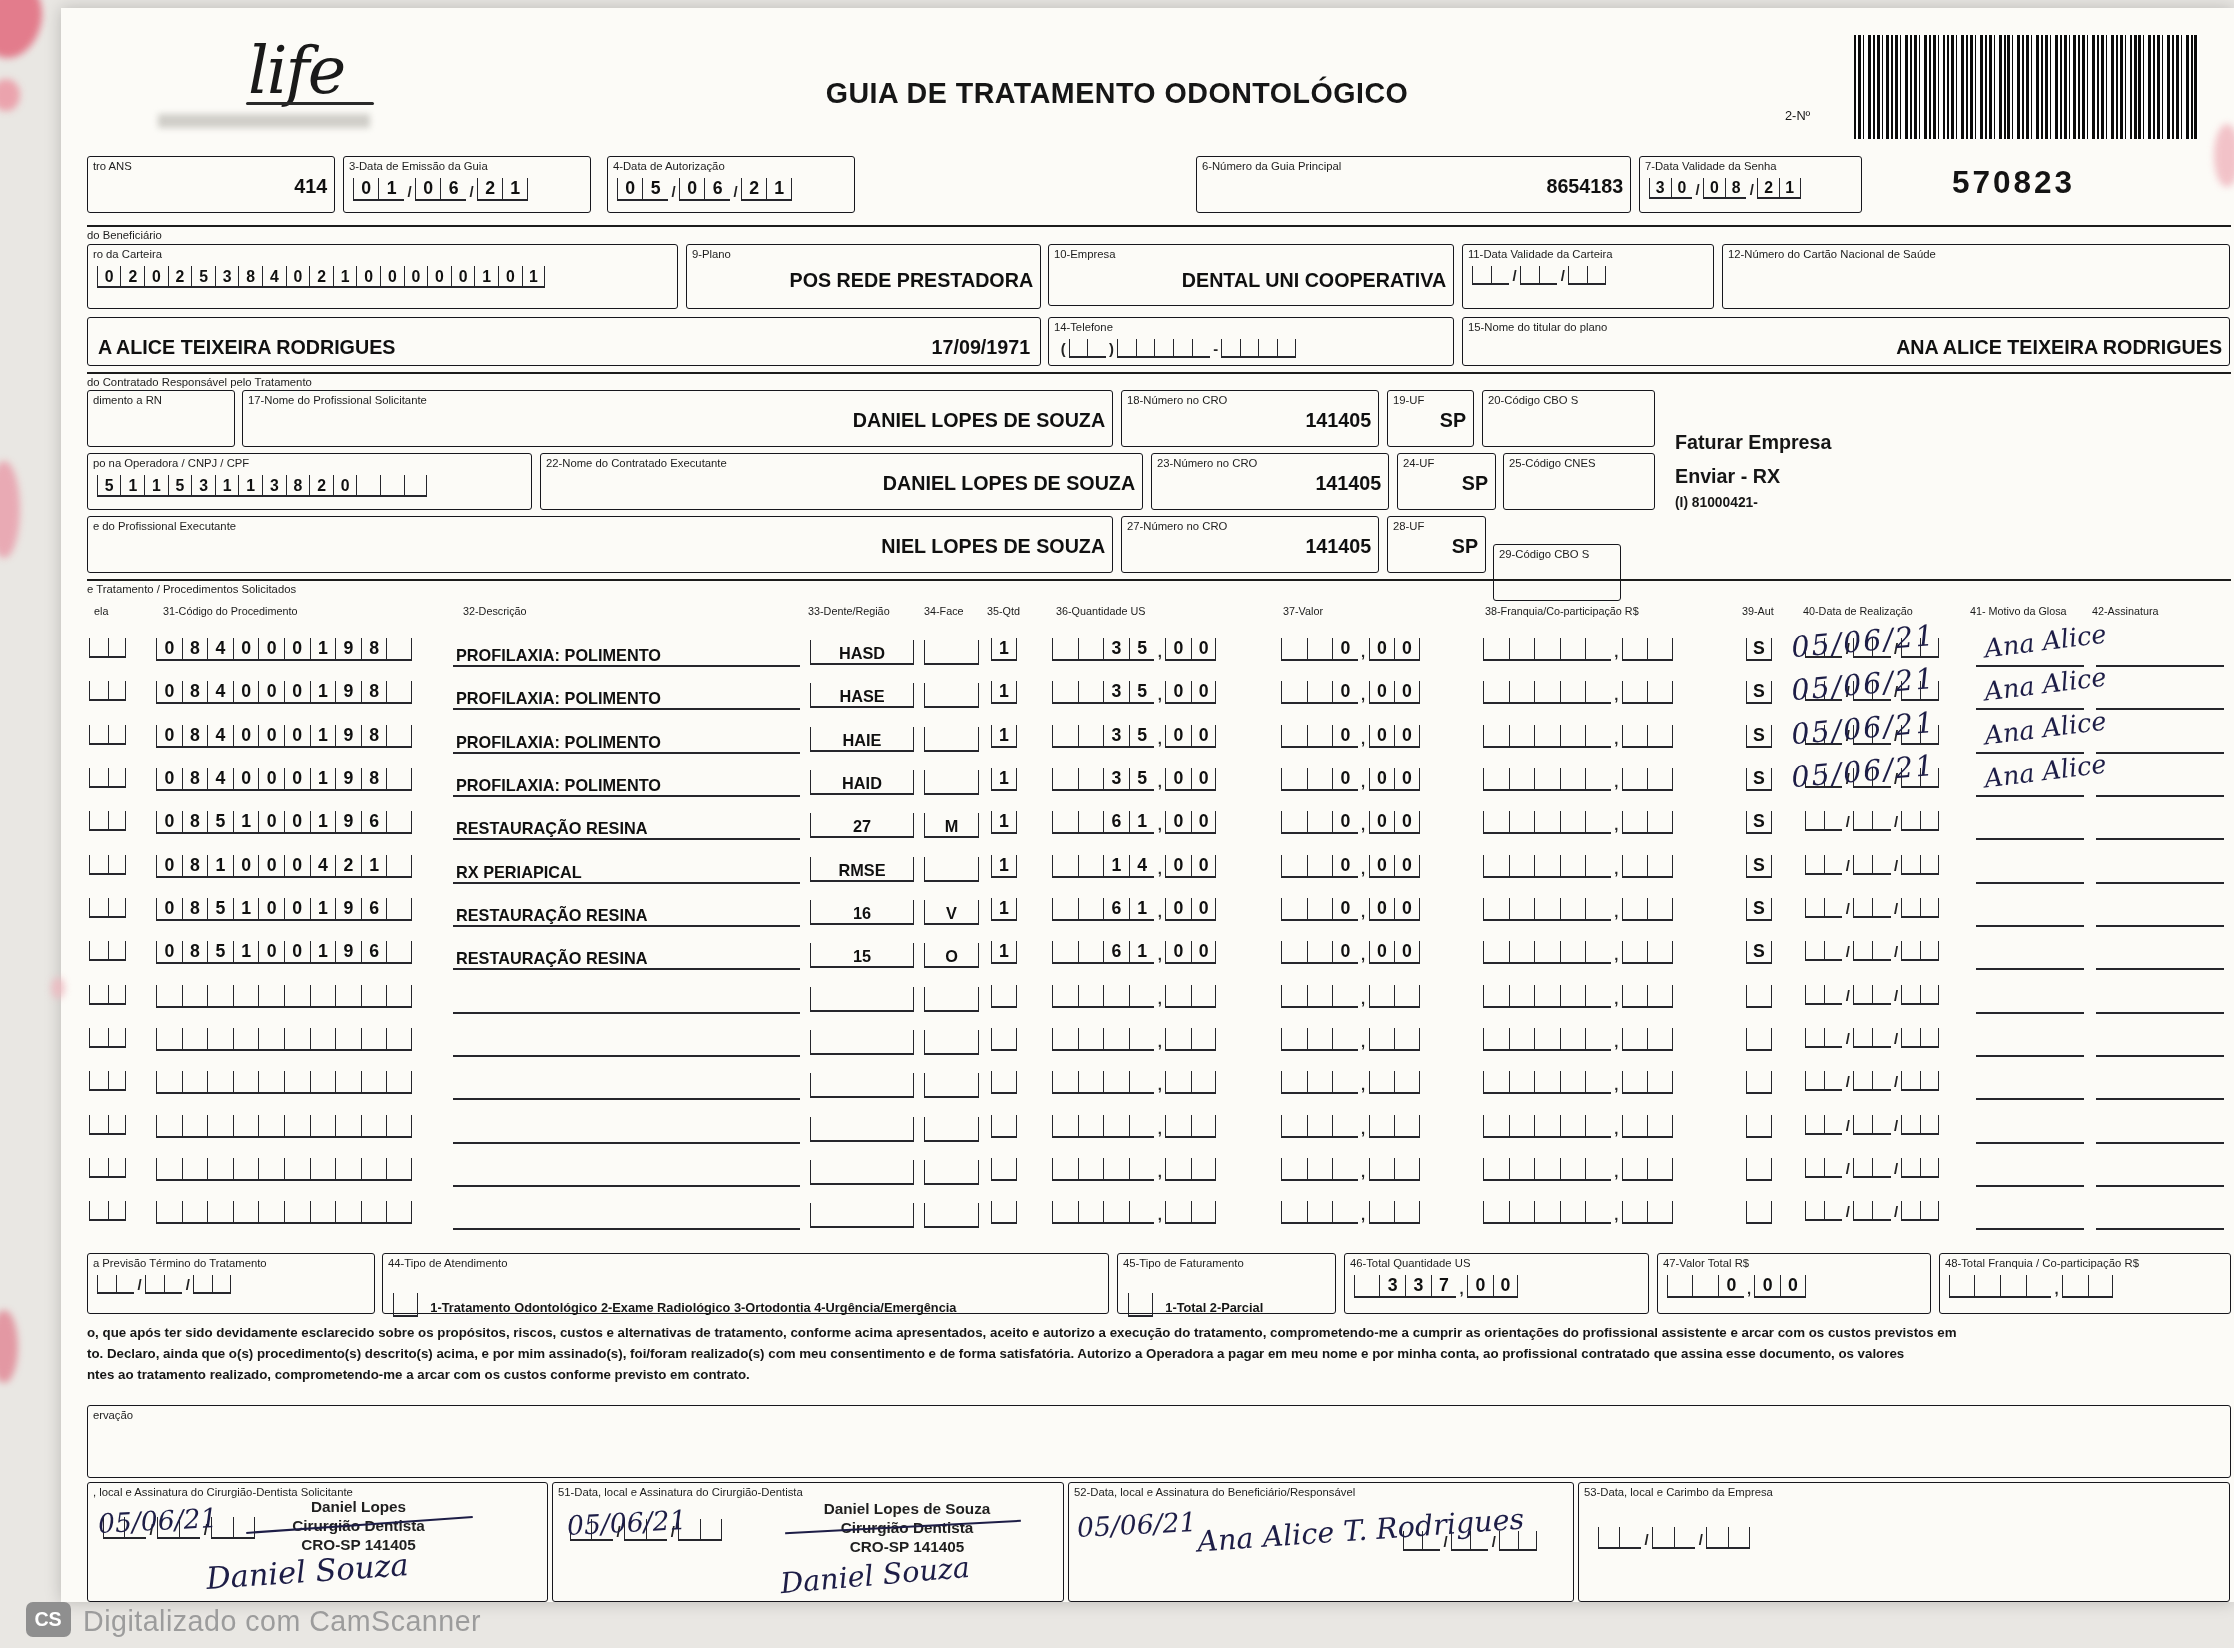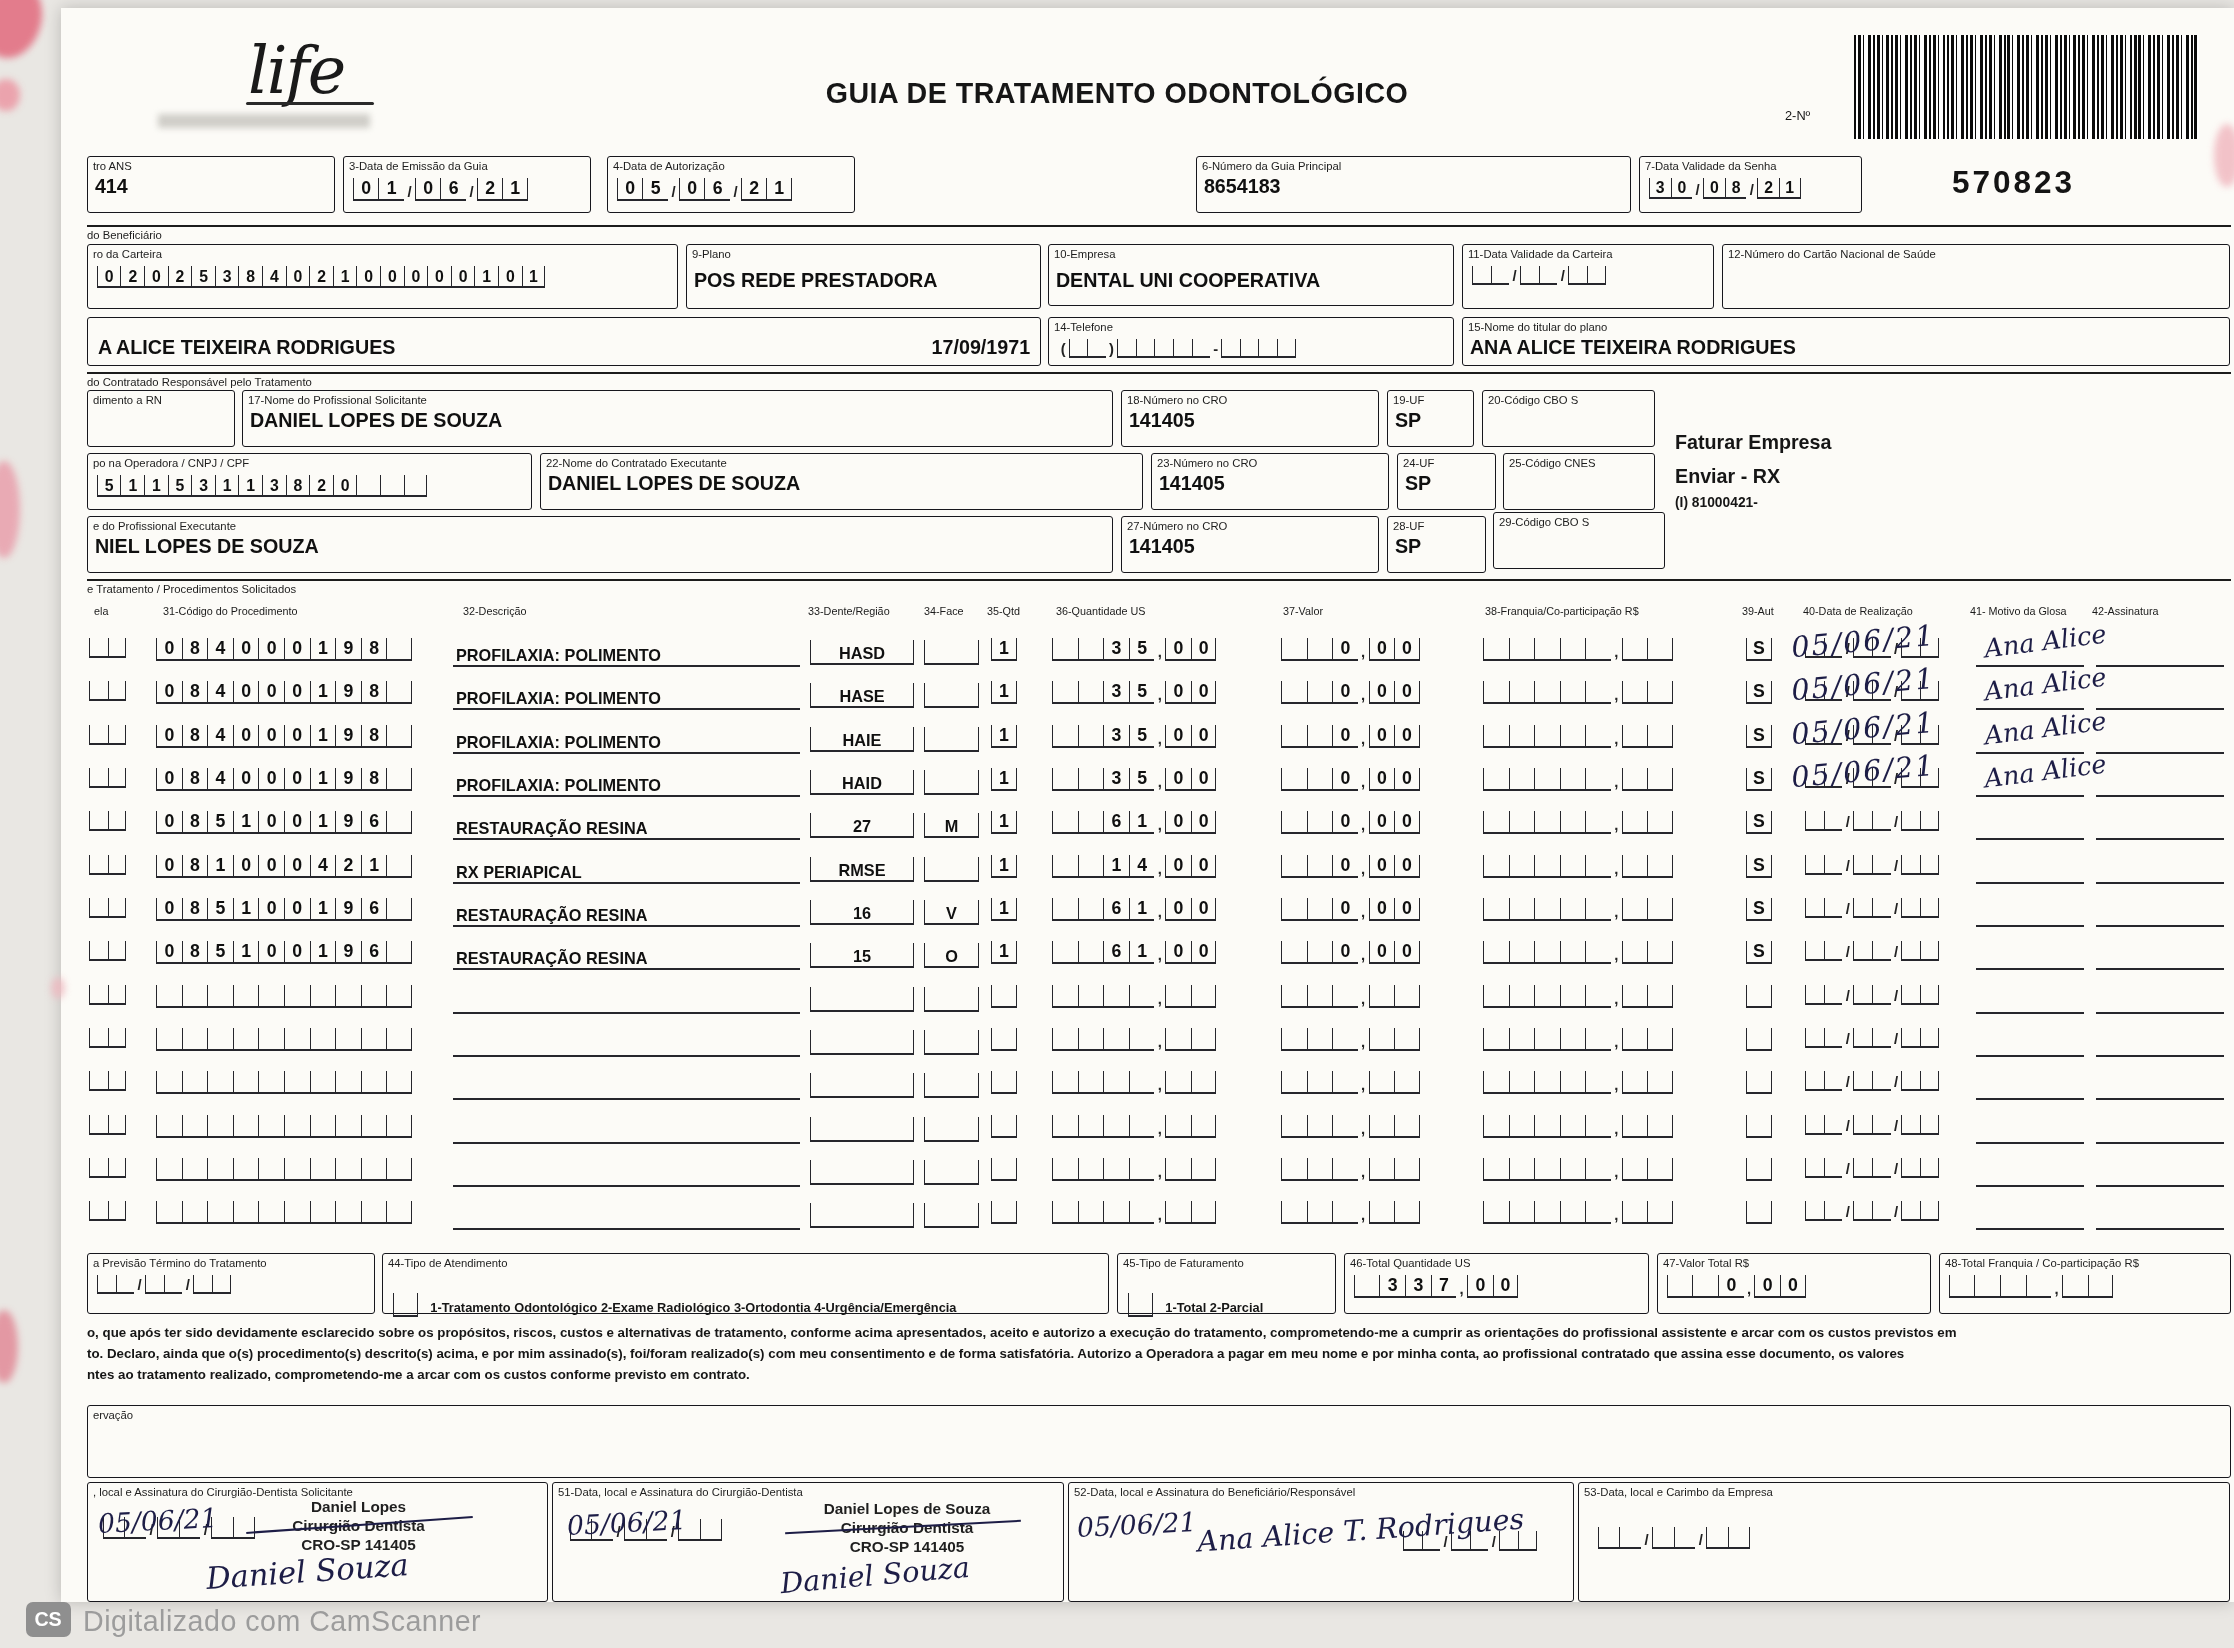--- a/index.html
+++ b/index.html
@@ -5,21 +5,21 @@
   *{margin:0;padding:0;box-sizing:border-box;}
   html,body{background:#d8d7d4;}
   #page{position:relative;width:2234px;height:1648px;background:#e9e7e3;overflow:hidden;
         font-family:"Liberation Sans",sans-serif;color:#161616;}
   #paper{position:absolute;left:61px;top:7.9px;width:2173px;height:1594px;background:#fcfbf7;
          box-shadow:0 0 15.8px rgba(0,0,0,.20);}
   .artifact{position:absolute;border-radius:50%;filter:blur(3.9px);}
   
   .fbox{position:absolute;border:1.7px solid #17171d;border-radius:3px;}
   .flabel{font-size:11.3px;color:#1d1d1d;padding:3px 4.9px 0;line-height:1.12;white-space:nowrap;overflow:hidden;}
-  .fvalue{font-weight:700;font-size:19.7px;color:#101010;padding:2px 6.9px 0;white-space:nowrap;}
+  .fvalue{font-weight:700;font-size:19.7px;color:#101010;padding:2px 6.9px 0;white-space:nowrap;text-align:right;}
   .seclabel{position:absolute;font-size:11.3px;color:#1d1d1d;white-space:nowrap;}
   .hline{position:absolute;height:2px;background:#1c1c1c;}
   
   .comb{display:flex;align-items:flex-end;margin:4.9px 0 0 8.9px;}
   .comb .c{width:21.7px;height:21.7px;border-left:1.8px solid #26262c;border-bottom:2px solid #26262c;
            display:flex;align-items:flex-end;justify-content:center;
            font-weight:700;font-size:15.8px;color:#101010;}
   .comb .c.endc{border-right:1.8px solid #26262c;}
   .comb .sep{width:10.8px;display:flex;align-items:flex-end;justify-content:center;
              font-weight:700;font-size:14.8px;color:#222;padding-bottom:1px;}
@@ -279,21 +279,21 @@
     <div class="fvalue">NIEL LOPES DE SOUZA</div>
   </div>
   <div class="fbox" style="left:1121px;top:516px;width:258px;height:57px">
     <div class="flabel">27-Número no CRO</div>
     <div class="fvalue">141405</div>
   </div>
   <div class="fbox" style="left:1387px;top:516px;width:99px;height:57px">
     <div class="flabel">28-UF</div>
     <div class="fvalue">SP</div>
   </div>
-  <div class="fbox" style="left:1493px;top:512px;width:172px;height:57px">
+  <div class="fbox" style="left:1493px;top:544px;width:128px;height:57px">
     <div class="flabel">29-Código CBO S</div>
   </div>
 
   <div class="hline" style="left:87px;top:579px;width:2144px"></div>
   <div class="seclabel" style="left:87px;top:583px">e Tratamento / Procedimentos Solicitados</div>
 
   <div id="thead">
     <span style="left:94px;top:605px">ela</span>
     <span style="left:163px;top:605px">31-Código do Procedimento</span>
     <span style="left:463px;top:605px">32-Descrição</span>

